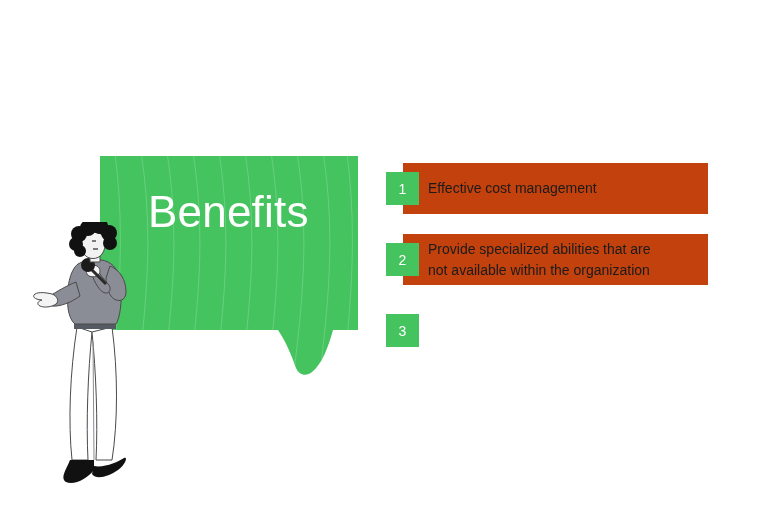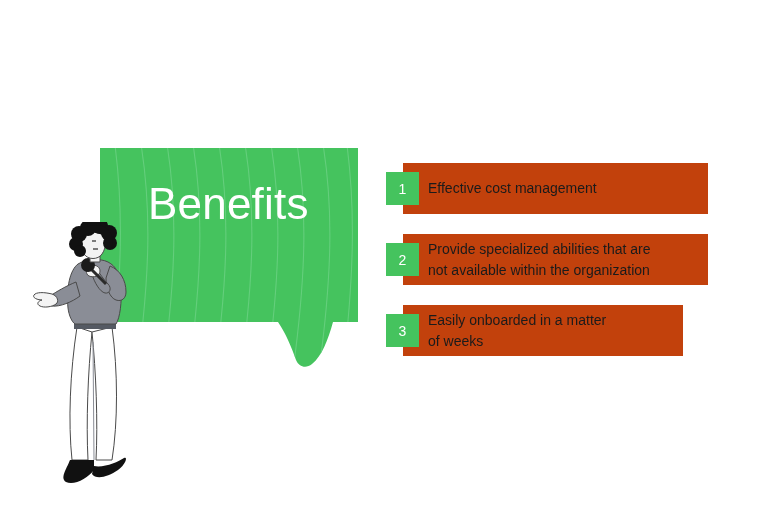--- a/index.html
+++ b/index.html
@@ -13,21 +13,21 @@
 
   #slide {
     position:relative;
     width:768px; height:512px;
     background:#ffffff;
   }
 
   
   #bubble-wrap {
     position:absolute;
-    left:100px; top:148px;
+    left:100px; top:156px;
     width:258px; height:220px;
   }
 
   #bubble-title {
     position:absolute;
     left:48px; top:32px;
     width:210px;
     font-size:44px;
     font-weight:400;
     letter-spacing:0.2px;
@@ -191,21 +191,17 @@
     <div class="benefit-row">
       <div class="benefit-badge">2</div>
       <div class="benefit-panel w-full">
         <div class="benefit-text">Provide specialized abilities that are
 not available within the organization</div>
       </div>
     </div>
 
     <div class="benefit-row">
       <div class="benefit-badge">3</div>
-      <div class="benefit-panel w-short">
-        <div class="benefit-text">Easily onboarded in a matter
-of weeks</div>
-      </div>
     </div>
 
   </div>
 
 </div>
 
 </body></html>

